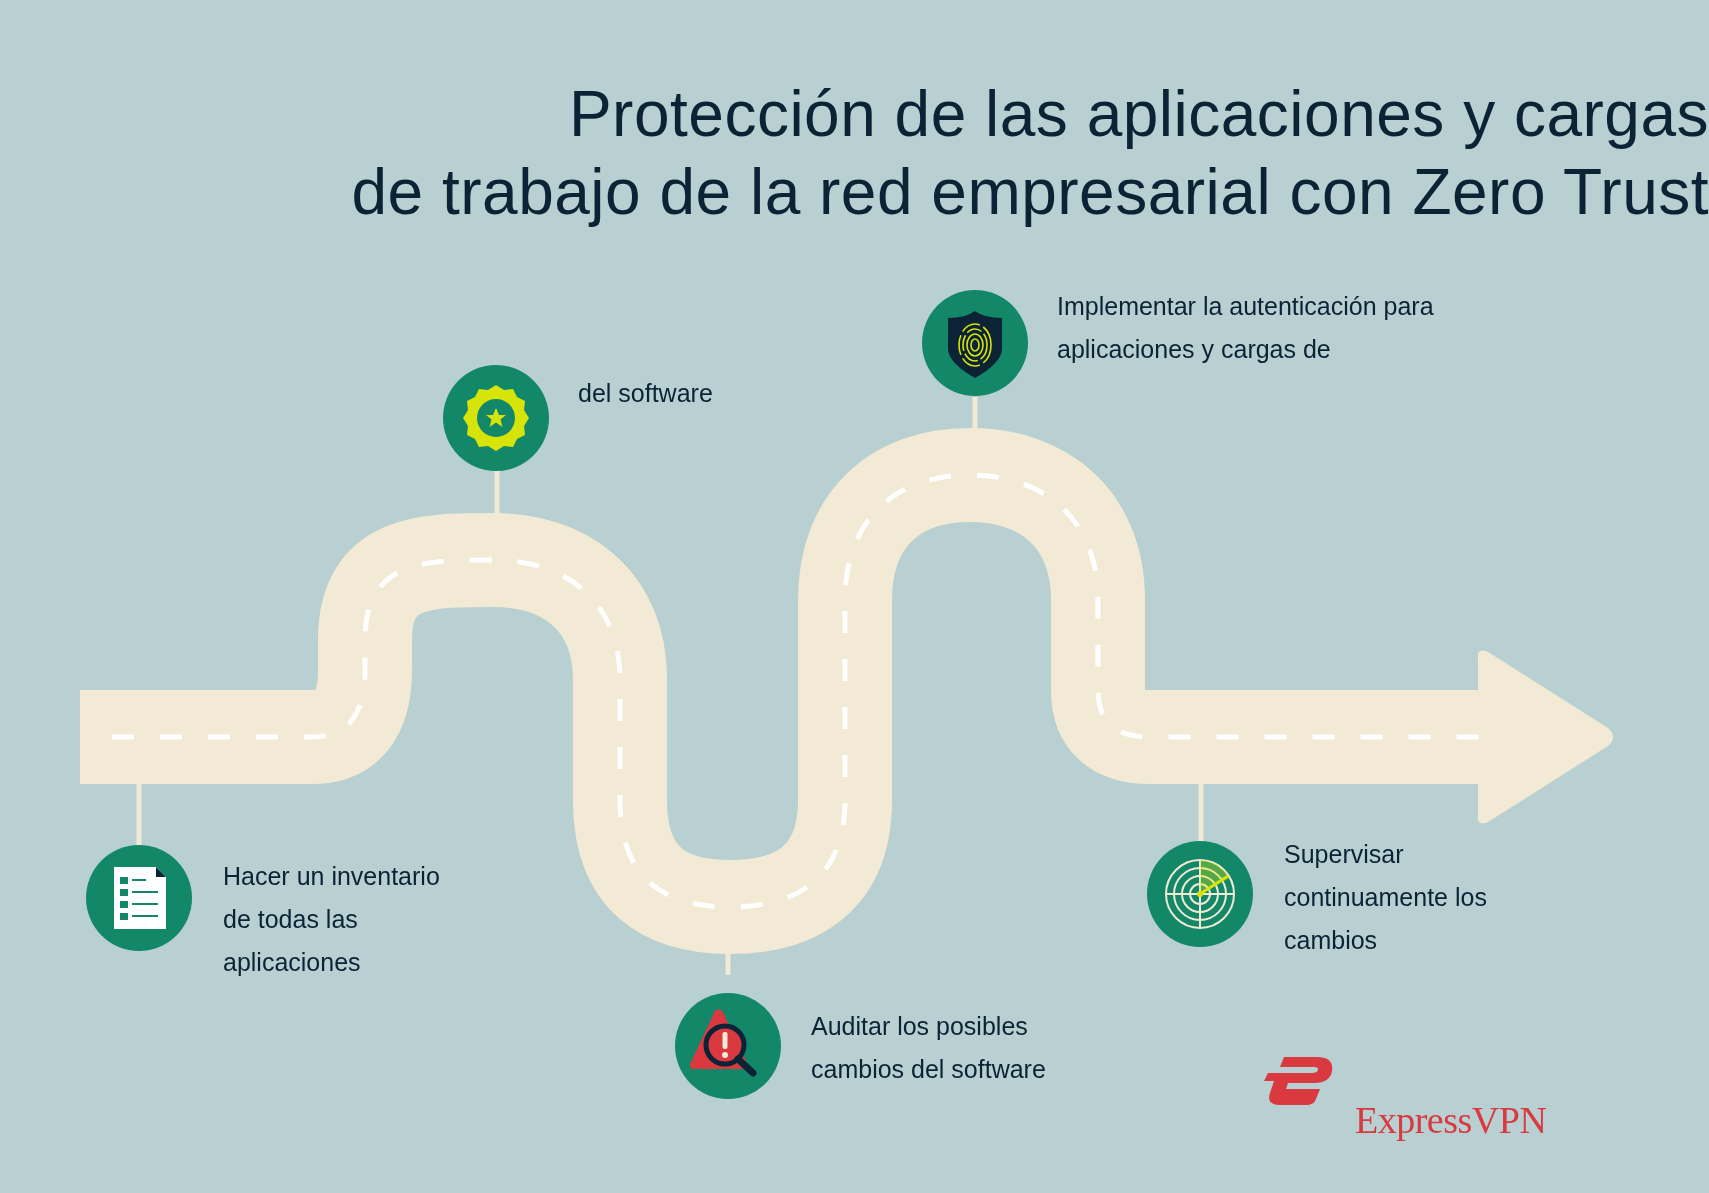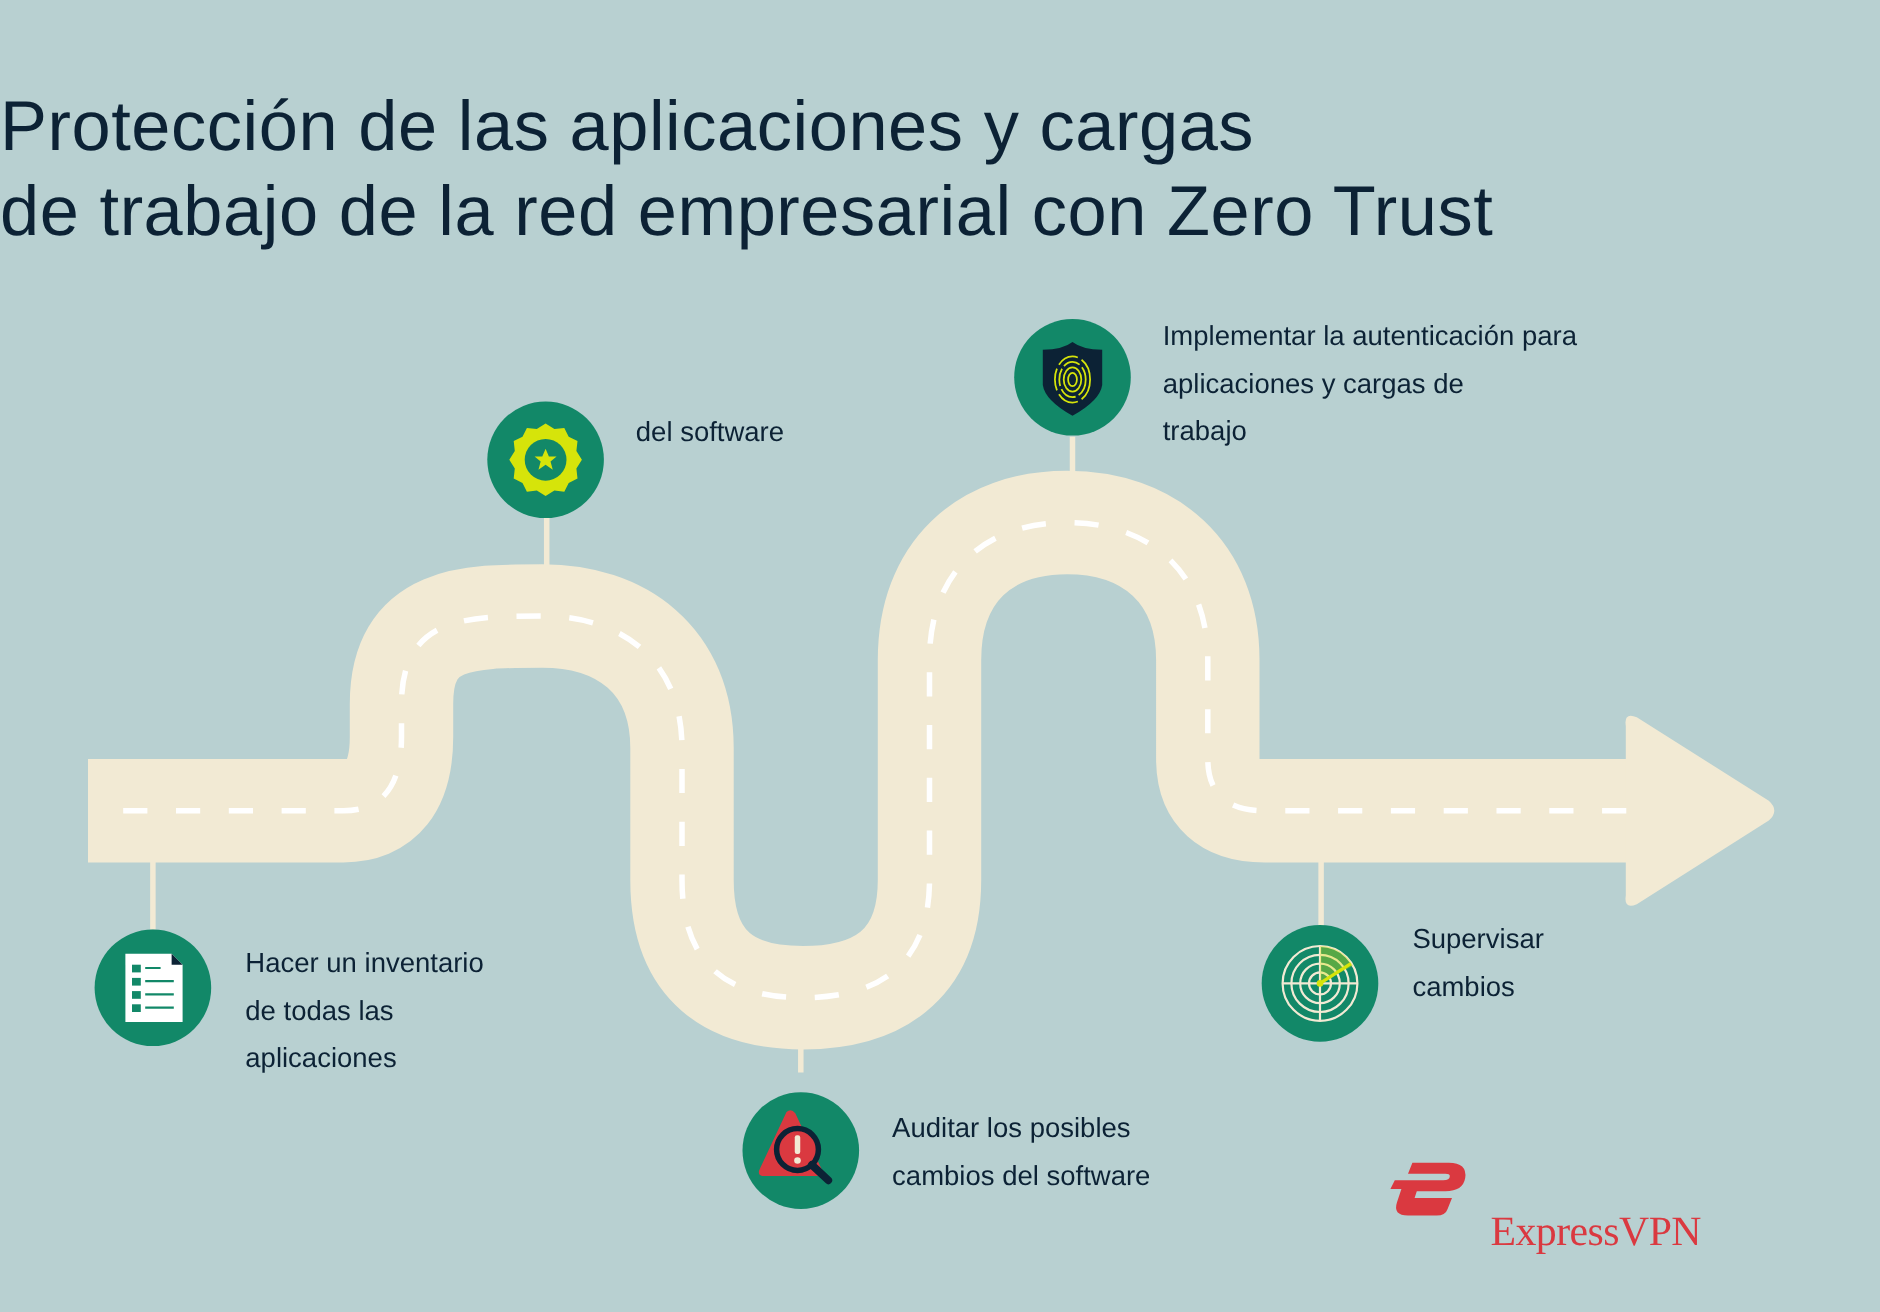--- a/index.html
+++ b/index.html
@@ -1,18 +1,18 @@
 <!DOCTYPE html>
 <html><head>
 <meta charset="utf-8">
 <style>
   html, body { margin:0; padding:0; }
   body { width:1709px; height:1193px; background:#b8d0d1; position:relative; overflow:hidden;
          font-family:"Liberation Sans", "DejaVu Sans", sans-serif; color:#0b2035; }
-  .title { position:absolute; left:0; top:75px; width:1709px; text-align:left;
+  .title { position:absolute; left:0; top:75px; width:1709px; text-align:right;
            font-size:64px; line-height:78px; font-weight:normal; letter-spacing:0.5px; color:#0c2235; }
   .title span { display:block; }
   svg.road { position:absolute; left:0; top:0; }
   .step { position:absolute; }
   .step .label { position:absolute; font-size:25px; line-height:43px; color:#0c2235; white-space:nowrap; }
   .step .label span { display:block; }
   .icon { position:absolute; width:106px; height:106px; border-radius:50%; background:#128868; }
   .icon svg { position:absolute; left:0; top:0; }
   .logo { position:absolute; left:1262px; top:1053px; width:320px; height:60px; }
   .logo-text { position:absolute; left:93px; top:8px; font-family:"Liberation Serif", "DejaVu Serif", serif;
@@ -116,21 +116,20 @@
         <ellipse cx="53" cy="55" rx="4" ry="6"></ellipse>
         <ellipse cx="53" cy="55" rx="8" ry="11"></ellipse>
         <ellipse cx="53" cy="55" rx="12" ry="16" stroke-dasharray="16 3"></ellipse>
         <ellipse cx="53" cy="55" rx="16" ry="21" stroke-dasharray="20 4"></ellipse>
       </g>
     </svg>
   </div>
   <div class="label" style="left:1057px; top:285px;">
     <span>Implementar la autenticación para</span>
     <span>aplicaciones y cargas de</span>
-    <span>trabajo</span>
   </div>
 </div>
 
 <div class="step">
   <div class="icon" style="left:1147px; top:841px;">
     <svg width="106" height="106" viewBox="0 0 106 106">
       <g fill="none" stroke="#f2ead4" stroke-width="2">
         <circle cx="53" cy="53" r="34"></circle>
           <circle cx="53" cy="53" r="26"></circle>
         <circle cx="53" cy="53" r="18"></circle>
@@ -138,20 +137,21 @@
         <line x1="19" y1="53" x2="87" y2="53"></line>
           <line x1="53" y1="19" x2="53" y2="87"></line>
       </g>
       <path d="M53 53 L53 19 A34 34 0 0 1 83 37 Z" fill="#d6e40a" opacity="0.35"></path>
       <line x1="53" y1="53" x2="81" y2="35" stroke="#d6e40a" stroke-width="3"></line>
       <circle cx="53" cy="53" r="3" fill="#d6e40a"></circle>
     </svg>
   </div>
   <div class="label" style="left:1284px; top:833px;">
     <span>Supervisar</span>
+    <span>continuamente los</span>
     <span>cambios</span>
   </div>
 </div>
 
 <div class="logo">
   <svg width="75" height="60" viewBox="0 0 75 60" style="position:absolute;left:0;top:0;">
     <path fill="#da3940" d="M22 4 H55 Q72 4 70 18 Q68 30 52 30 H26 L24 36 H58 L54 46 Q52 52 44 52 H18 Q4 52 8 40 L12 28 H2 L6 20 H50 Q56 20 56 16 Q56 14 52 14 H18 Z"></path>
   </svg>
   <span class="logo-text">ExpressVPN</span>
 </div>

